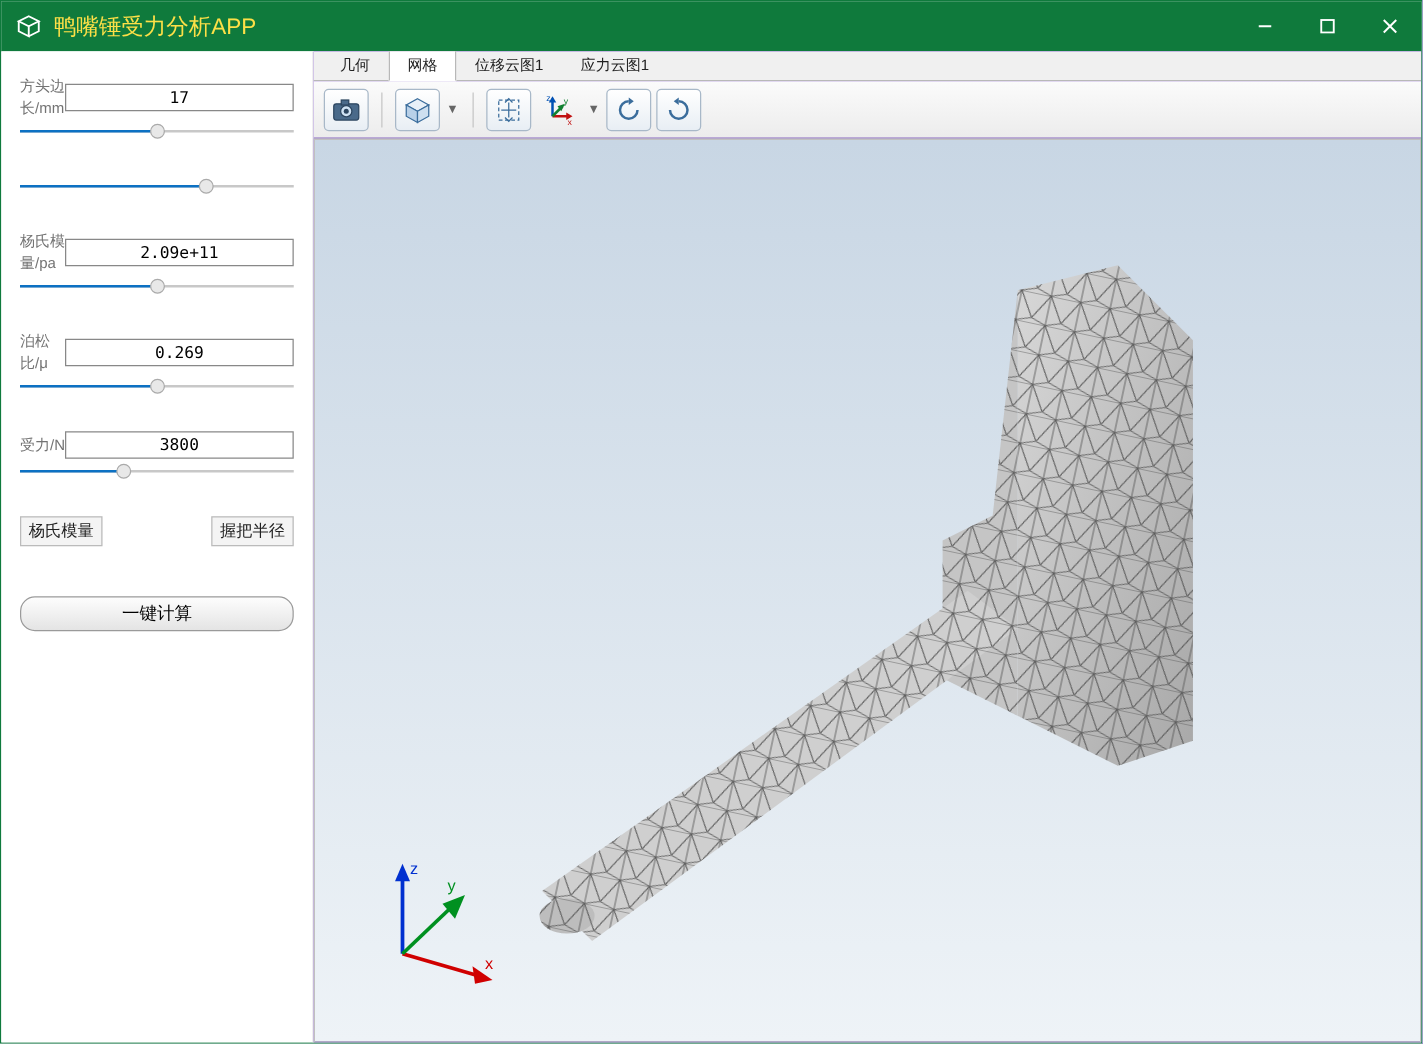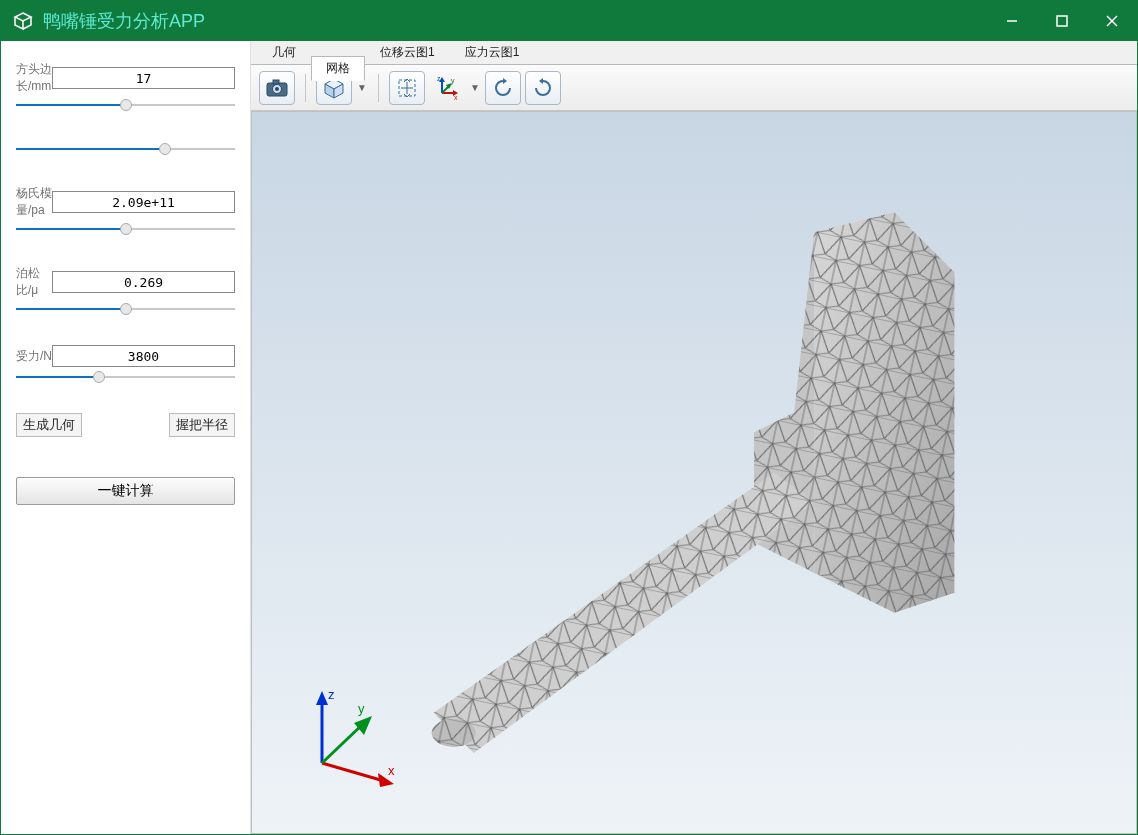--- a/index.html
+++ b/index.html
@@ -1,38 +1,38 @@
 <!DOCTYPE html>
 <html><head>
 <meta charset="utf-8">
 <style>
   * { box-sizing: border-box; }
   html,body { margin:0; padding:0; font-family: "Microsoft YaHei", Arial, sans-serif; font-size:12px; background:#fff; }
   .window { width:1138px; height:835px; border:1px solid #0f7a3c; background:#fff; display:flex; flex-direction:column; }
-  .titlebar { height:40px; background:#0f7a3c; display:flex; align-items:center; color:#5eead4; }
+  .titlebar { height:40px; background:#0f7a3c; display:flex; align-items:center; color:#fde047; }
   .titlebar .app-icon { width:24px; height:24px; margin:0 8px 0 10px; display:flex; align-items:center; justify-content:center; }
   .titlebar .title { font-size:18px; flex:1; }
   .titlebar .win-btn { width:50px; height:40px; display:flex; align-items:center; justify-content:center; color:#fff; font-size:14px; }
   .body { flex:1; display:flex; overflow:hidden; }
   .sidebar { width:250px; background:#fff; padding:20px 15px 10px 15px; border-right:1px solid #e0e0e0; }
   .param-row { margin-bottom:28px; }
   .param-line { display:flex; align-items:center; }
   .param-label { width:70px; font-size:12px; color:#737373; }
   .param-input { flex:1; height:22px; border:1px solid #888; padding:2px 6px; font-family: monospace; font-size:13px; background:#fff;text-align:center; }
   .slider { position:relative; height:16px; margin-top:2px; }
   .slider-track { position:absolute; top:7px; left:0; right:0; height:2px; background:#c8c8c8; }
   .slider-fill  { position:absolute; top:7px; left:0; height:2px; background:#0c71c3; }
   .slider-thumb { position:absolute; top:2px; width:12px; height:12px; border-radius:50%; background:#e8e8e8; border:1px solid #aaa; transform:translateX(-50%); }
   .btn-row { display:flex; justify-content:space-between; margin-top:20px; }
   .link-btn { font-size:13px; color:#222; background:#f4f4f4; border:1px solid #bbb; padding:2px 6px; cursor:default; }
-  .big-btn { width:100%; height:28px; margin-top:40px; background:linear-gradient(#fdfdfd,#e4e4e4); border:1px solid #9a9a9a; border-radius:2px; font-size:14px; cursor:default; }
+  .big-btn { width:100%; height:28px; margin-top:40px; background:linear-gradient(#fdfdfd,#e4e4e4); border:1px solid #9a9a9a; border-radius:12px; font-size:14px; cursor:default; }
   .main { flex:1; display:flex; flex-direction:column; background:#6d28d9; }
   .tabs { height:24px; display:flex; align-items:flex-end; padding-left:6px; background:#f0f0f0; border-bottom:1px solid #b8b8b8; }
   .tab { padding:3px 14px 3px 14px; font-size:12px; border:1px solid transparent; border-bottom:none; background:transparent; color:#222; }
-  .tab.active { background:#fff; border:1px solid #b8b8b8; border-bottom:1px solid #fff; position:relative; top:17px; }
+  .tab.active { background:#fff; border:1px solid #b8b8b8; border-bottom:1px solid #fff; position:relative; top:1px; }
   .toolbar { height:46px; background:linear-gradient(#fbfbfb,#ececec); border-bottom:1px solid #c8c8c8; display:flex; align-items:center; padding:0 8px; gap:4px; }
   .tb-btn { width:36px; height:34px; display:flex; align-items:center; justify-content:center; border:1px solid #a8b8c8; border-radius:4px; background:linear-gradient(#fff,#e8eef4); }
   .tb-sep { width:1px; height:28px; background:#c5c5c5; margin:0 6px; }
   .tb-drop { width:12px; text-align:center; color:#666; font-size:10px; }
   .viewport { flex:1; position:relative; background:linear-gradient(#c8d6e4, #eef3f7); border:1px solid #c0c0c0; margin:0; overflow:hidden; }
   .triad { position:absolute; left:40px; bottom:40px; }
 </style>
 </head>
 <body>
 
@@ -119,21 +119,21 @@
           <input class="param-input" value="3800" style="">
         </div>
         <div class="slider">
           <div class="slider-track"></div>
             <div class="slider-fill" style="width:38%"></div>
             <div class="slider-thumb" style="left:38%"></div>
         </div>
       </div>
 
       <div class="btn-row">
-        <span class="link-btn">生成几何</span>
+        <span class="link-btn">杨氏模量</span>
         <span class="link-btn">握把半径</span>
       </div>
 
       <button class="big-btn">一键计算</button>
     </div>
 
     <div class="main">
       <div class="tabs">
         <div class="tab">几何</div>
         <div class="tab active">网格</div>

